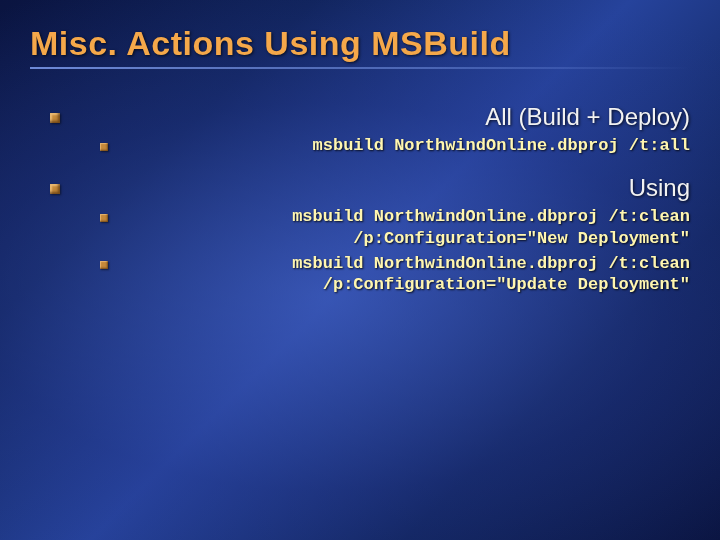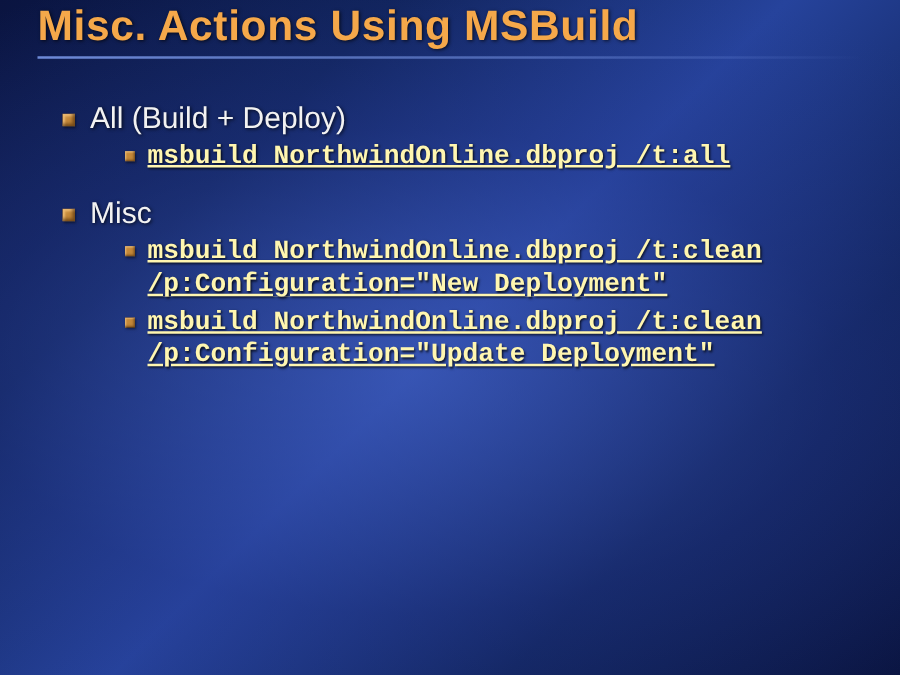--- a/index.html
+++ b/index.html
@@ -14,21 +14,21 @@
     width: 720px;
     height: 540px;
     background:
       radial-gradient(ellipse 120% 90% at 45% 55%,
         rgba(70,100,200,0.55) 0%,
         rgba(40,60,150,0.35) 40%,
         rgba(10,20,70,0.0) 70%),
       linear-gradient(135deg, #0a1440 0%, #0f2258 25%, #26439c 50%, #0f2258 75%, #0a1440 100%);
     position: relative;
     box-sizing: border-box;
-    padding: 2px 30px 0 30px;
+    padding: 24px 30px 0 30px;
   }
   .title {
     color: #f5a84a;
     font-size: 34px;
     font-weight: bold;
     letter-spacing: 0.5px;
     text-shadow: 1px 1px 3px rgba(0,0,0,0.7);
     margin-bottom: 4px;
   }
   .underline {
@@ -41,20 +41,21 @@
   }
   ul.level1 {
     list-style: none;
     padding: 0 0 0 20px;
     margin: 0;
   }
   ul.level1 > li {
     position: relative;
     padding-left: 22px;
     margin-bottom: 6px;
+    text-align: right;
   }
   ul.level1 > li::before {
     content: "";
     position: absolute;
     left: 0;
     top: 10px;
     width: 10px;
     height: 10px;
     background: #c5893a;
     box-shadow: inset -2px -2px 3px rgba(60,30,0,0.6),
@@ -84,25 +85,24 @@
     width: 8px;
     height: 8px;
     background: #c5893a;
     box-shadow: inset -1px -1px 2px rgba(60,30,0,0.6),
                 inset 1px 1px 1px rgba(255,210,140,0.7),
                 1px 1px 2px rgba(0,0,0,0.5);
   }
   .code {
     font-family: "Courier New", Courier, monospace;
     color: #fff6b0;
-    font-size: 21px;
+    font-size: 17px;
     font-weight: bold;
     text-shadow: 1px 1px 2px rgba(0,0,0,0.8);
     line-height: 1.25;
-    text-decoration: underline;
   }
 </style>
 </head>
 <body>
 
 <div class="slide">
 
   <div class="title">Misc. Actions Using MSBuild</div>
   <div class="underline"></div>
 
@@ -111,21 +111,21 @@
     <li>
       <span class="l1text">All (Build + Deploy)</span>
       <ul class="level2">
         <li>
           <span class="code">msbuild NorthwindOnline.dbproj /t:all</span>
         </li>
       </ul>
     </li>
 
     <li>
-      <span class="l1text">Misc</span>
+      <span class="l1text">Using</span>
       <ul class="level2">
         <li>
           <span class="code">msbuild NorthwindOnline.dbproj /t:clean /p:Configuration="New Deployment"</span>
         </li>
         <li>
           <span class="code">msbuild NorthwindOnline.dbproj /t:clean /p:Configuration="Update Deployment"</span>
         </li>
       </ul>
     </li>
 

